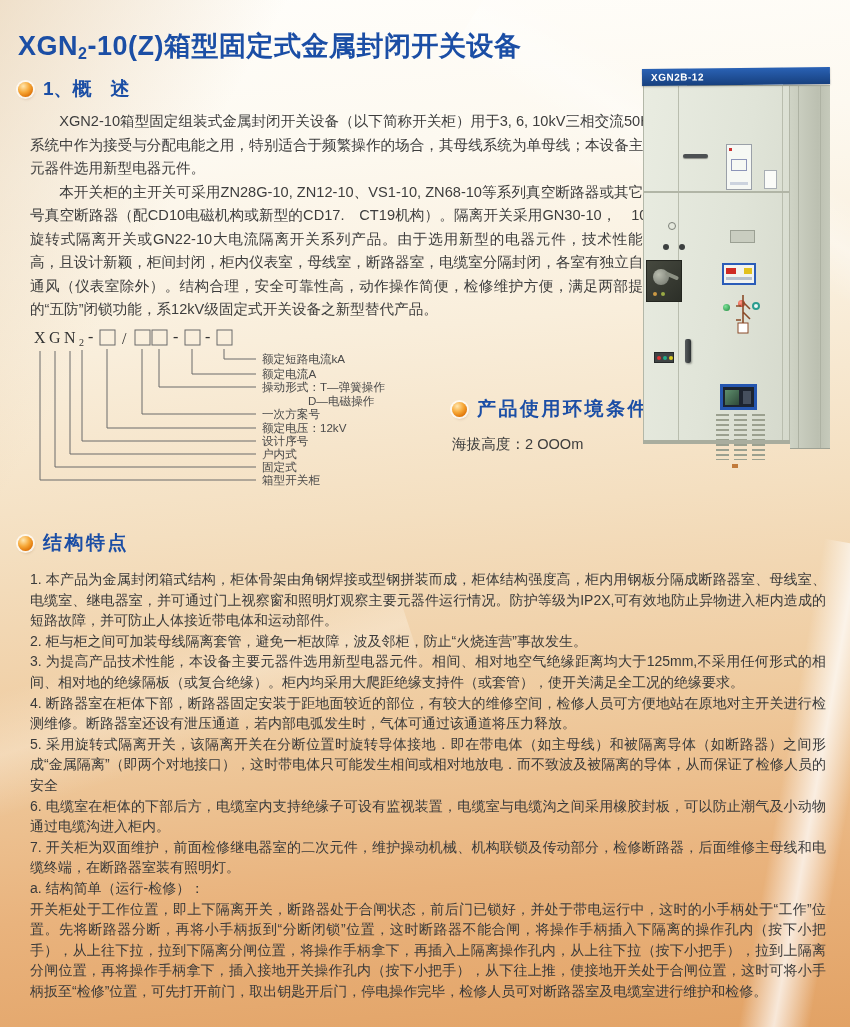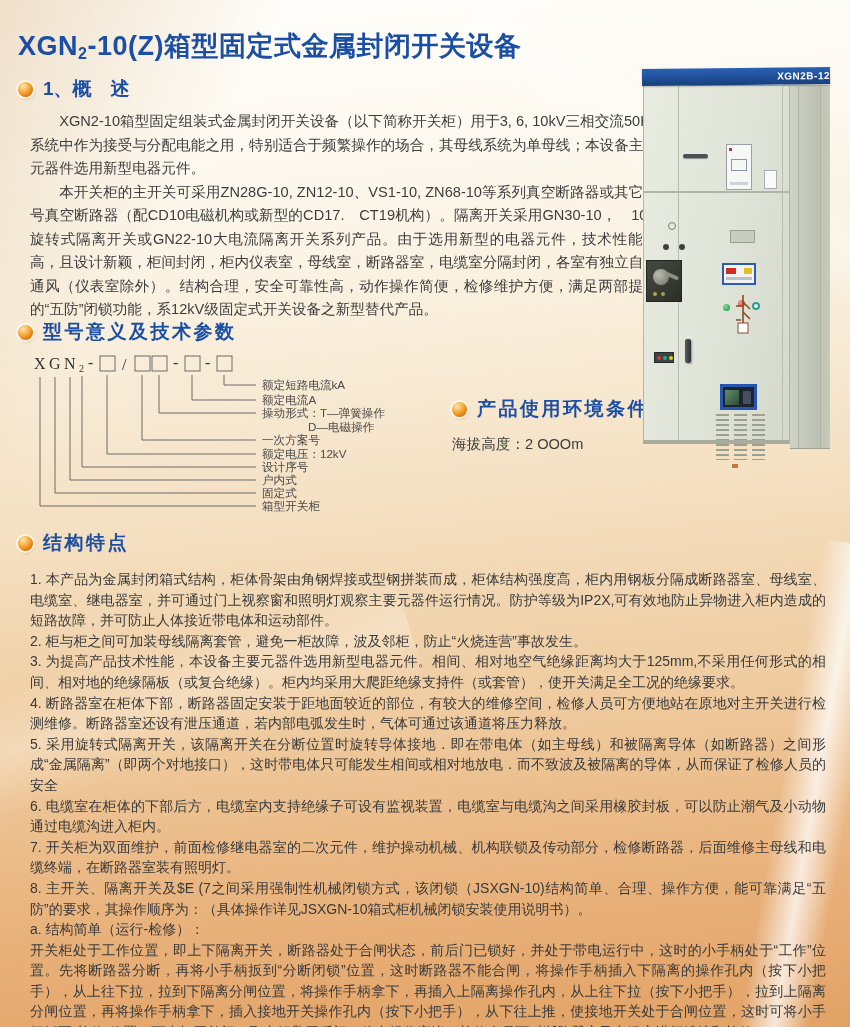--- a/index.html
+++ b/index.html
@@ -57,21 +57,21 @@
 
   .environment { position:absolute; left:437px; top:396px; width:410px;margin-left:15px; }
   .environment .lines { margin-top:10px; }
   .environment .lines div { font-size:14.6px; line-height:24.5px; color:#3d3d3d; white-space:nowrap; }
 
   .features { position:absolute; left:18px; top:530px; width:820px; }
   .features .body { margin-top:13px; padding-left:12px; width:808px; }
   .features p { font-size:14px; line-height:20.6px; color:#3a3a3a; text-align:justify; }
 
   
-  .cabinet { position:absolute; left:632px; top:66px; width:198px; height:392px;text-align:right; }
+  .cabinet { position:absolute; left:632px; top:66px; width:198px; height:392px; }
   .cab-banner {
     position:absolute; left:10px; top:2px; right:0; height:17px;
     background:linear-gradient(180deg,#2a62b5,#17407e); color:#fff;
     font-size:10px; font-weight:bold; line-height:17px; padding-left:9px;
     letter-spacing:.5px; transform:rotate(-.6deg); box-shadow:0 1px 2px rgba(0,0,0,.25);
   }
   .cab-front {
     position:absolute; left:11px; top:19px; width:147px; height:358px;
     background:linear-gradient(100deg,#e9ece1 0%, #e0e4d8 55%, #d5d9cc 100%);
     border:1px solid #b3b7a8;
@@ -134,24 +134,20 @@
       <span class="bullet"></span>
       <span class="sec-title">1、概　述</span>
     </div>
     <div class="body">
       <p>XGN2-10箱型固定组装式金属封闭开关设备（以下简称开关柜）用于3, 6, 10kV三相交流50Hz系统中作为接受与分配电能之用，特别适合于频繁操作的场合，其母线系统为单母线；本设备主要元器件选用新型电器元件。</p>
       <p>本开关柜的主开关可采用ZN28G-10, ZN12-10、VS1-10, ZN68-10等系列真空断路器或其它型号真空断路器（配CD10电磁机构或新型的CD17.　CT19机构）。隔离开关采用GN30-10，　10D旋转式隔离开关或GN22-10大电流隔离开关系列产品。由于选用新型的电器元件，技术性能提高，且设计新颖，柜间封闭，柜内仪表室，母线室，断路器室，电缆室分隔封闭，各室有独立自然通风（仪表室除外）。结构合理，安全可靠性高，动作操作简便，检修维护方便，满足两部提出的“五防”闭锁功能，系12kV级固定式开关设备之新型替代产品。</p>
     </div>
   </section>
 
   <section class="model">
-    <div class="sec-head">
-      <span class="bullet"></span>
-      <span class="sec-title sp">型号意义及技术参数</span>
-    </div>
     <svg width="470" height="165" viewBox="0 0 470 165">
       <g stroke="#6a6a6a" stroke-width="1" fill="none">
         <rect x="70" y="5" width="15" height="15"></rect>
         <rect x="105" y="5" width="15" height="15"></rect>
         <rect x="122" y="5" width="15" height="15"></rect>
         <rect x="155" y="5" width="15" height="15"></rect>
         <rect x="187" y="5" width="15" height="15"></rect>
         <polyline points="194,24 194,34 226,34"></polyline>
         <polyline points="162,24 162,49 226,49"></polyline>
         <polyline points="129,24 129,62 226,62"></polyline>
@@ -260,18 +256,17 @@
       <span class="sec-title sp">结构特点</span>
     </div>
     <div class="body">
       <p>1. 本产品为金属封闭箱式结构，柜体骨架由角钢焊接或型钢拼装而成，柜体结构强度高，柜内用钢板分隔成断路器室、母线室、电缆室、继电器室，并可通过门上视察窗和照明灯观察主要元器件运行情况。防护等级为IP2X,可有效地防止异物进入柜内造成的短路故障，并可防止人体接近带电体和运动部件。</p>
       <p>2. 柜与柜之间可加装母线隔离套管，避免一柜故障，波及邻柜，防止“火烧连营”事故发生。</p>
       <p>3. 为提高产品技术性能，本设备主要元器件选用新型电器元件。相间、相对地空气绝缘距离均大于125mm,不采用任何形式的相间、相对地的绝缘隔板（或复合绝缘）。柜内均采用大爬距绝缘支持件（或套管），使开关满足全工况的绝缘要求。</p>
       <p>4. 断路器室在柜体下部，断路器固定安装于距地面较近的部位，有较大的维修空间，检修人员可方便地站在原地对主开关进行检测维修。断路器室还设有泄压通道，若内部电弧发生时，气体可通过该通道将压力释放。</p>
       <p>5. 采用旋转式隔离开关，该隔离开关在分断位置时旋转导体接地．即在带电体（如主母线）和被隔离导体（如断路器）之间形成“金属隔离”（即两个对地接口），这时带电体只可能发生相间或相对地放电．而不致波及被隔离的导体，从而保证了检修人员的安全</p>
       <p>6. 电缆室在柜体的下部后方，电缆室内支持绝缘子可设有监视装置，电缆室与电缆沟之间采用橡胶封板，可以防止潮气及小动物通过电缆沟进入柜内。</p>
       <p>7. 开关柜为双面维护，前面检修继电器室的二次元件，维护操动机械、机构联锁及传动部分，检修断路器，后面维修主母线和电缆终端，在断路器室装有照明灯。</p>
-      <p>8. 主开关、隔离开关及$E (7之间采用强制性机械闭锁方式，该闭锁（JSXGN-10)结构简单、合理、操作方便，能可靠满足“五防”的要求，其操作顺序为：（具体操作详见JSXGN-10箱式柜机械闭锁安装使用说明书）。</p>
       <p>a. 结构简单（运行-检修）：</p>
       <p>开关柜处于工作位置，即上下隔离开关，断路器处于合闸状态，前后门已锁好，并处于带电运行中，这时的小手柄处于“工作”位置。先将断路器分断，再将小手柄扳到“分断闭锁”位置，这时断路器不能合闸，将操作手柄插入下隔离的操作孔内（按下小把手），从上往下拉，拉到下隔离分闸位置，将操作手柄拿下，再插入上隔离操作孔内，从上往下拉（按下小把手），拉到上隔离分闸位置，再将操作手柄拿下，插入接地开关操作孔内（按下小把手），从下往上推，使接地开关处于合闸位置，这时可将小手柄扳至“检修”位置，可先打开前门，取出钥匙开后门，停电操作完毕，检修人员可对断路器室及电缆室进行维护和检修。</p>
     </div>
   </section>
 </div>
 
 </body></html>

